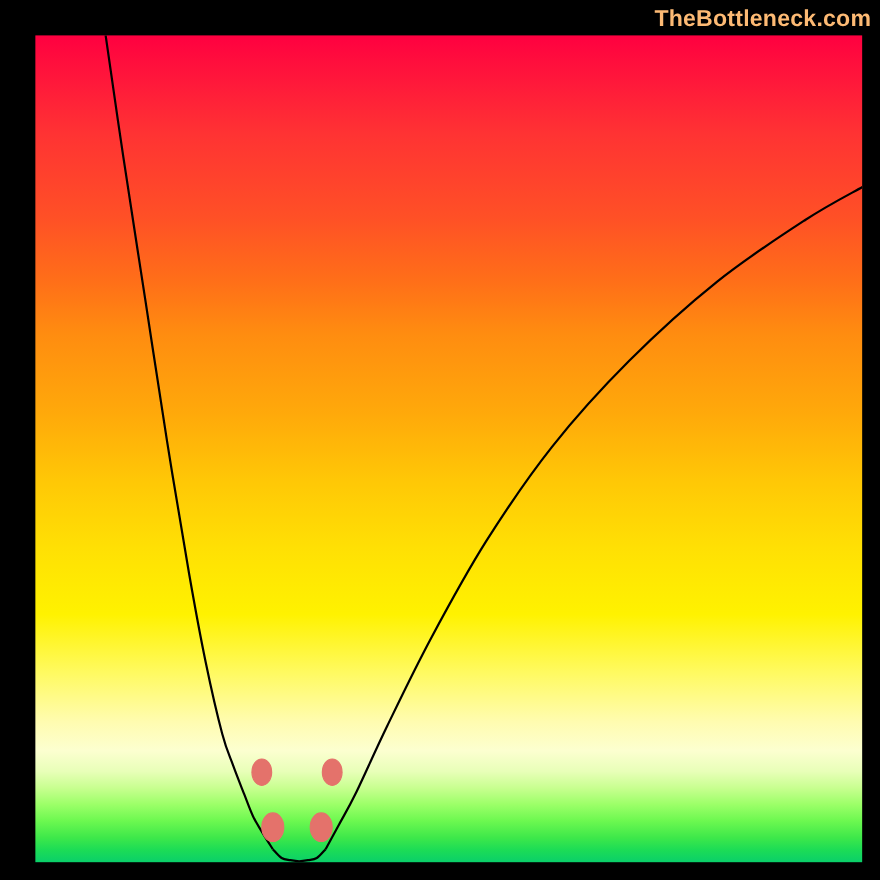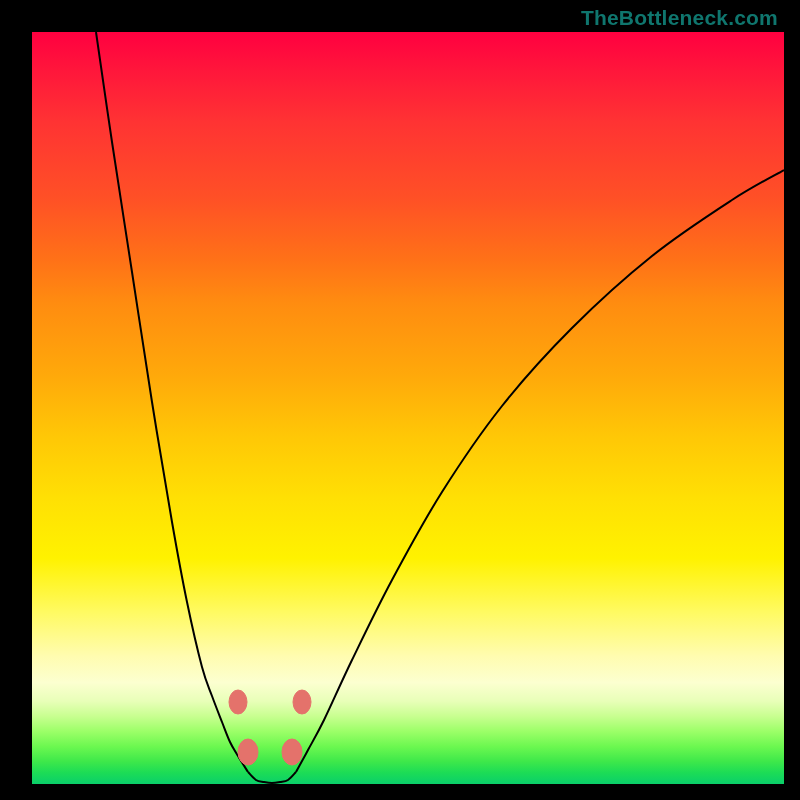--- a/index.html
+++ b/index.html
@@ -61,22 +61,22 @@
     position: absolute;
     top: 0;
     left: 0;
     width: 752px;
     height: 752px;
     display: block;
   }
   .watermark {
     position: absolute;
     top: 6px;
-    right: 22px;
-    color: #0f766e;
+    right: 8px;
+    color: #fdba74;
     font-size: 21px;
     font-weight: 600;
     letter-spacing: 0.2px;
     user-select: none;
   }
 </style>
 </head>
 <body>
 
 <div class="frame">

